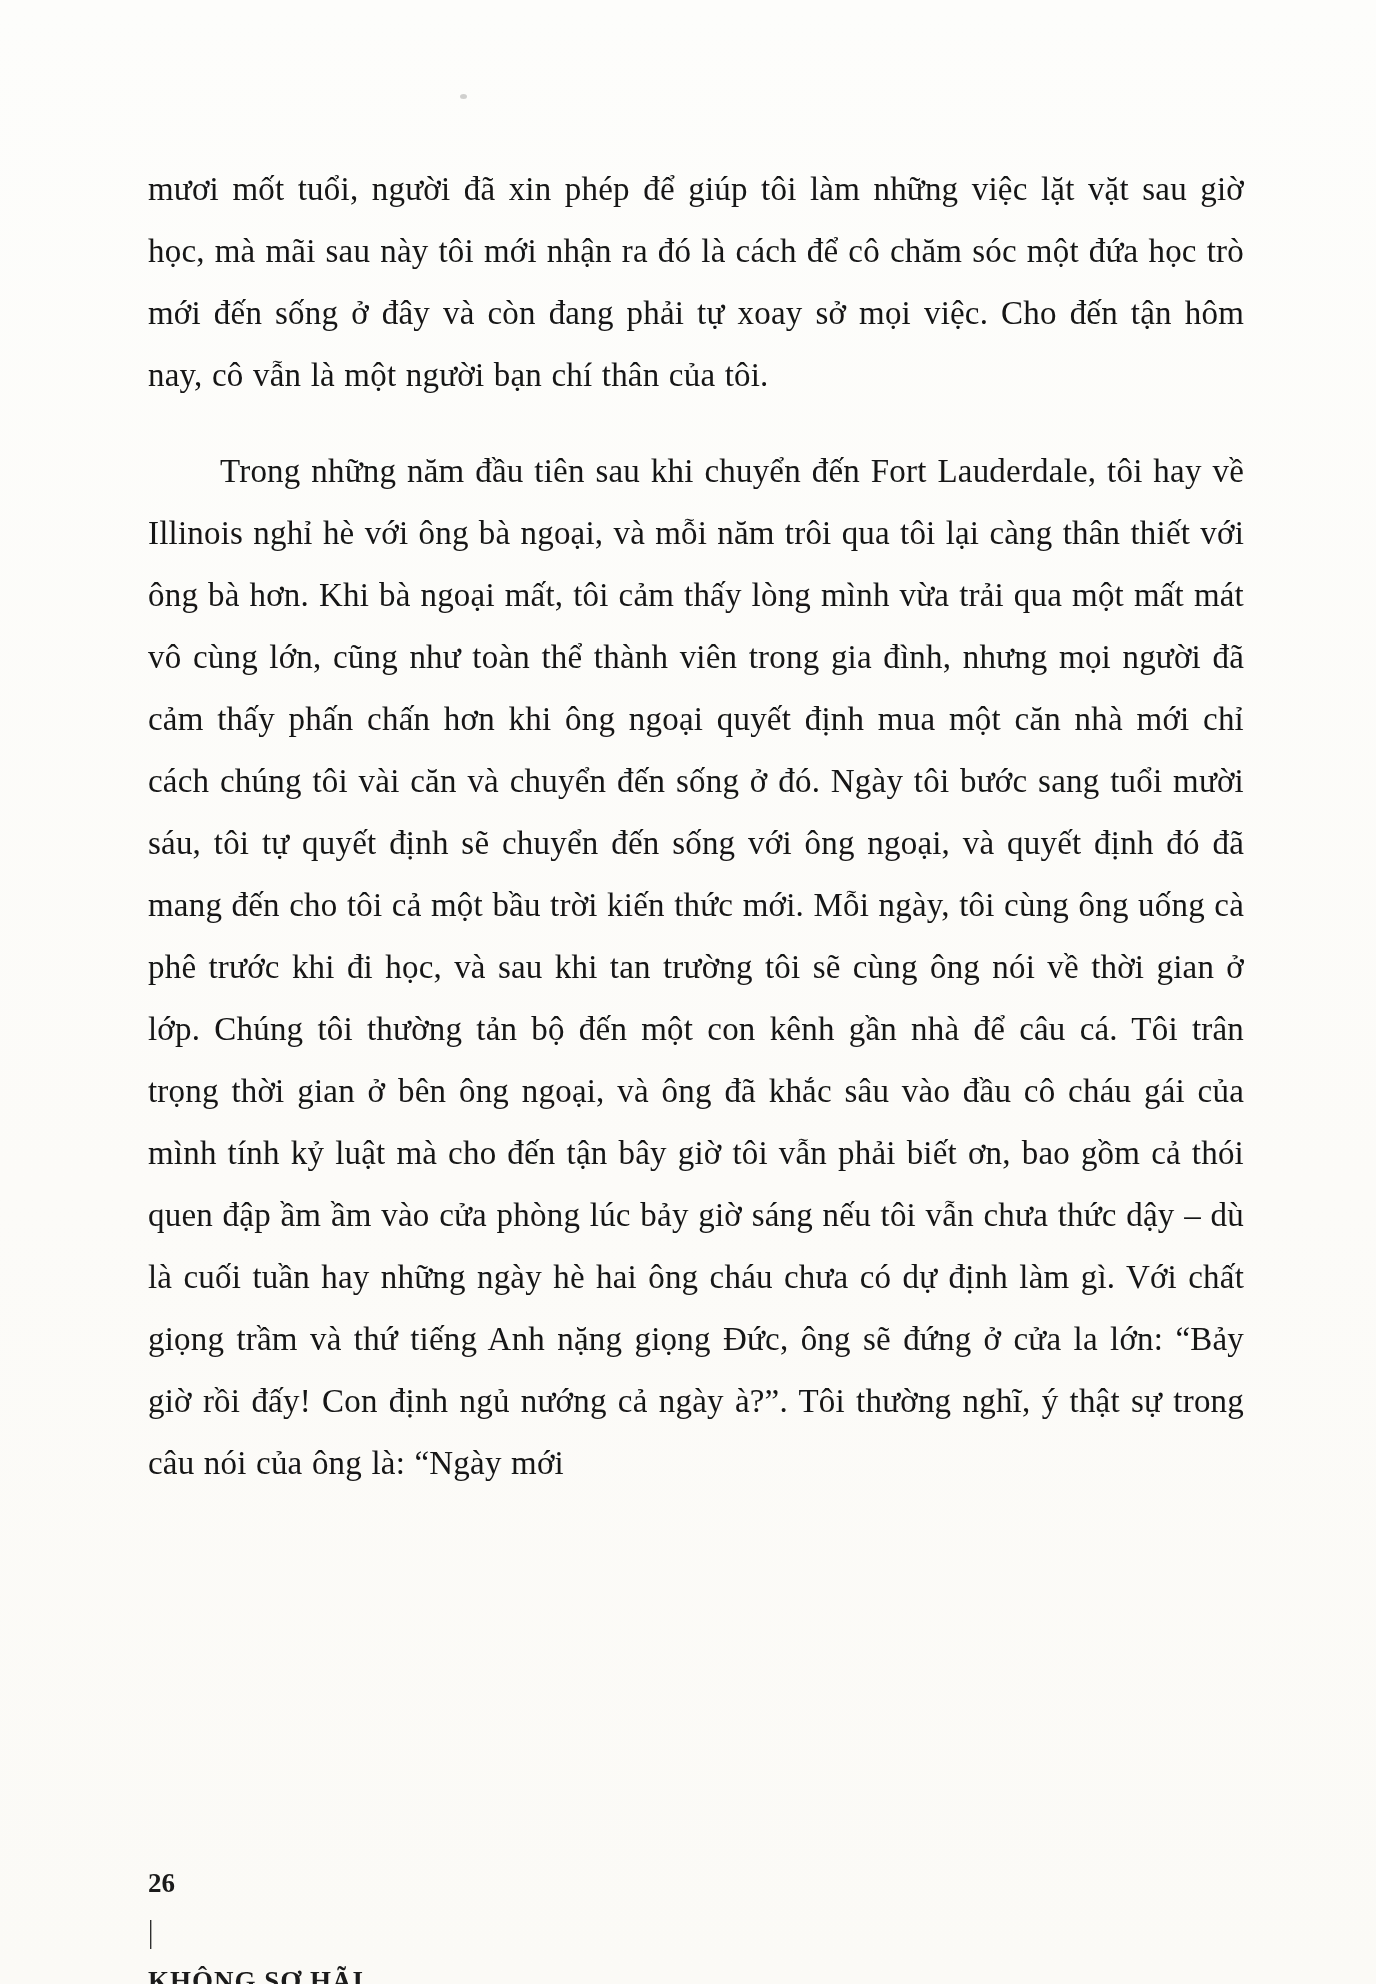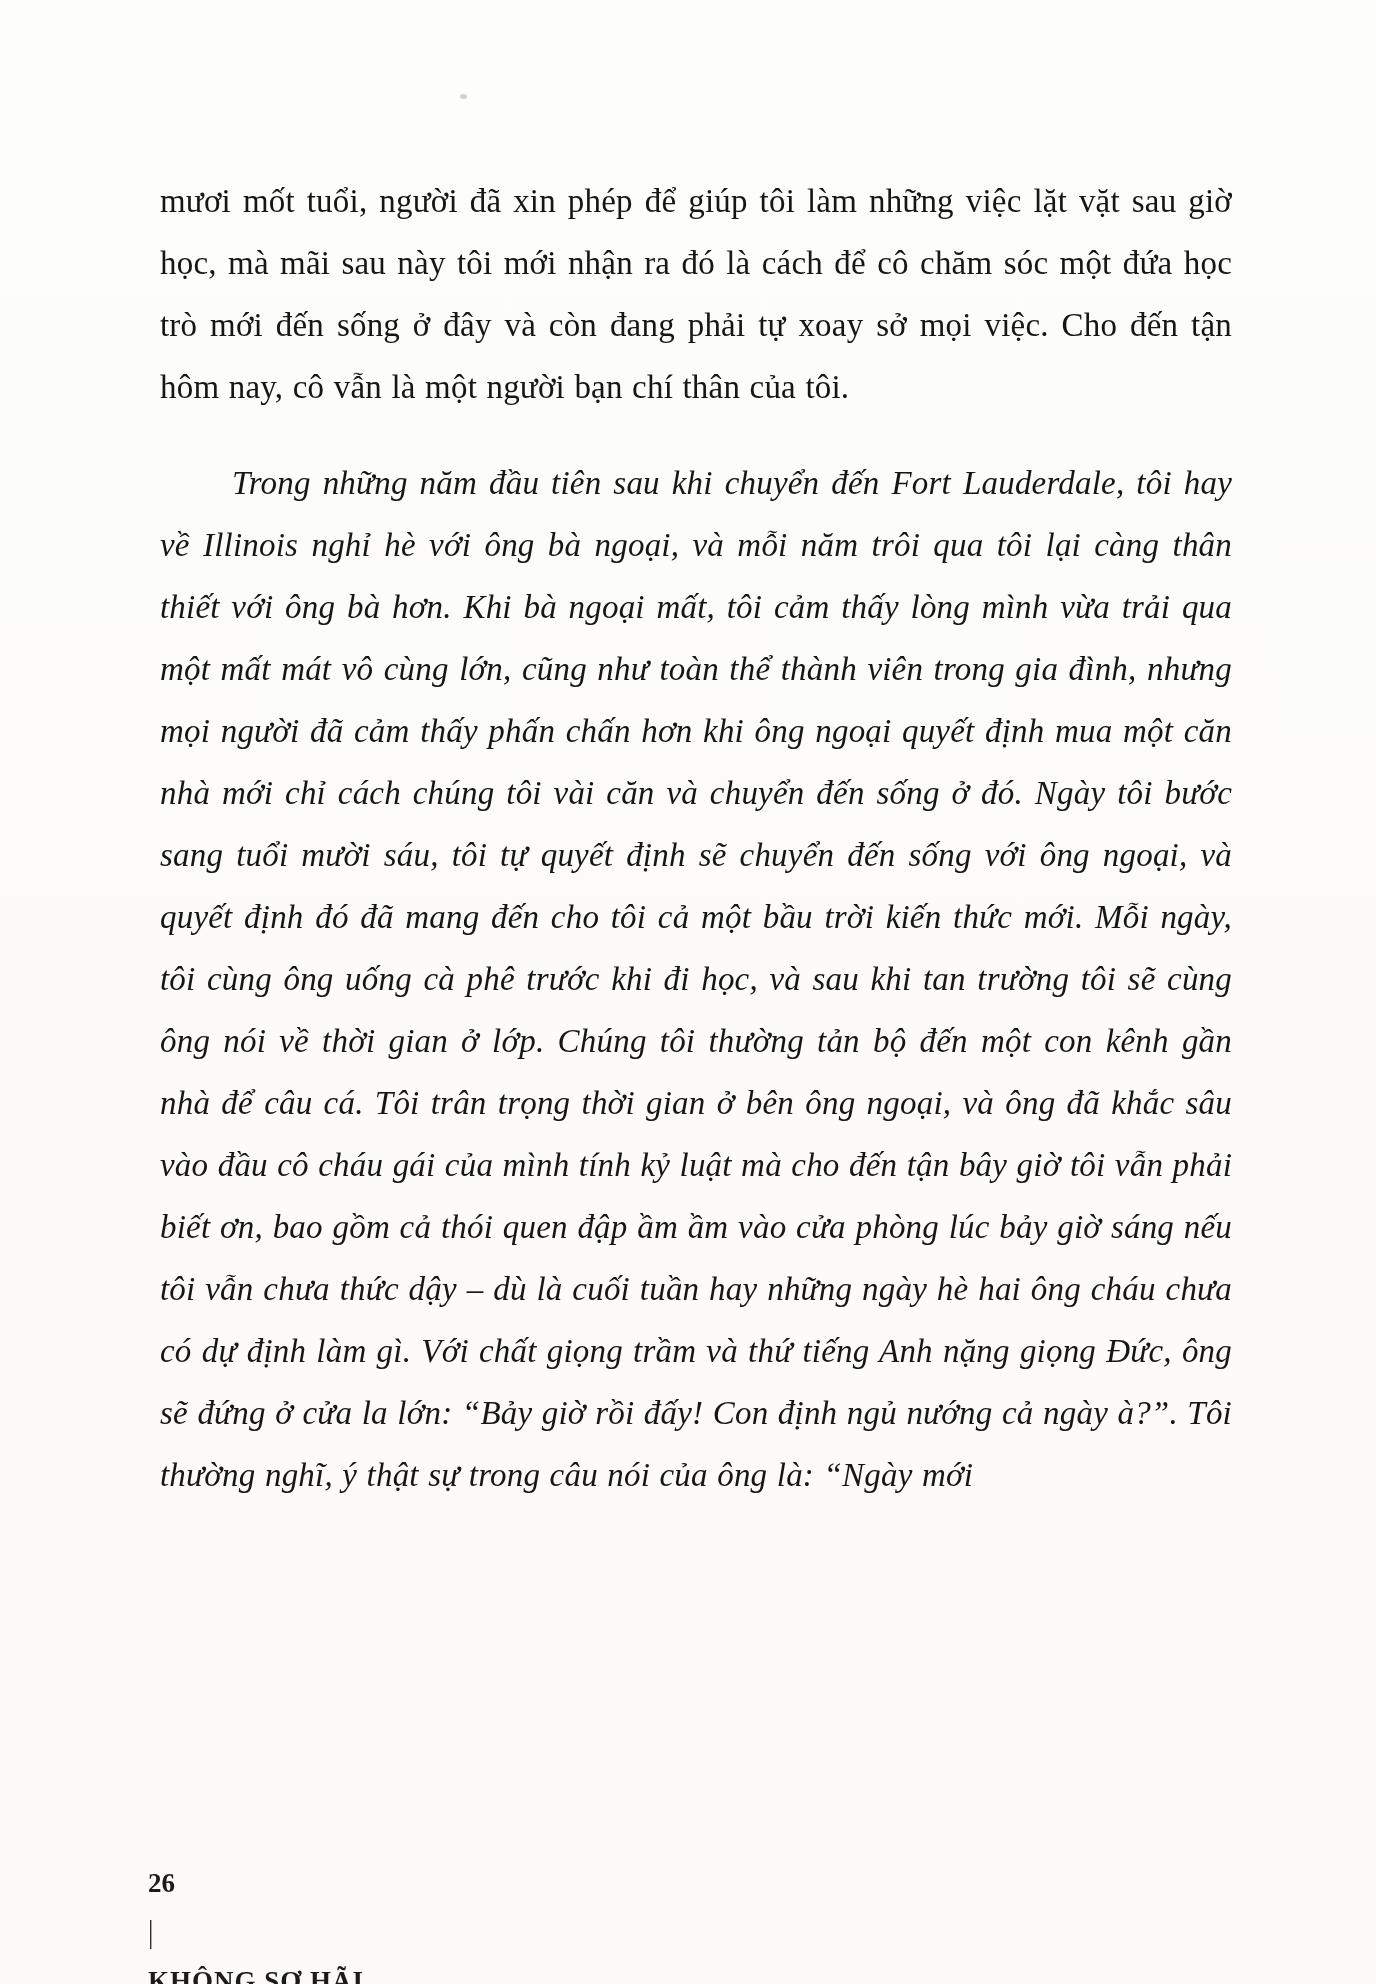--- a/index.html
+++ b/index.html
@@ -35,28 +35,27 @@
     top: 158px;
     width: 1096px;
     color: #161616;
     font-size: 33px;
     line-height: 62px;
     text-align: justify;
     letter-spacing: 0.2px;
     word-spacing: 1px;
   }
   .para {
-    margin: 12px;
+    margin: 0;
   }
   .para + .para {
     margin-top: 34px;
   }
   .para-indent {
     text-indent: 72px;
-    font-style: italic;
   }
   .footer {
     position: absolute;
     left: 148px;
     top: 1868px;
     display: flex;
     align-items: baseline;
     gap: 18px;
     color: #1b1b1b;
     font-size: 27px;

